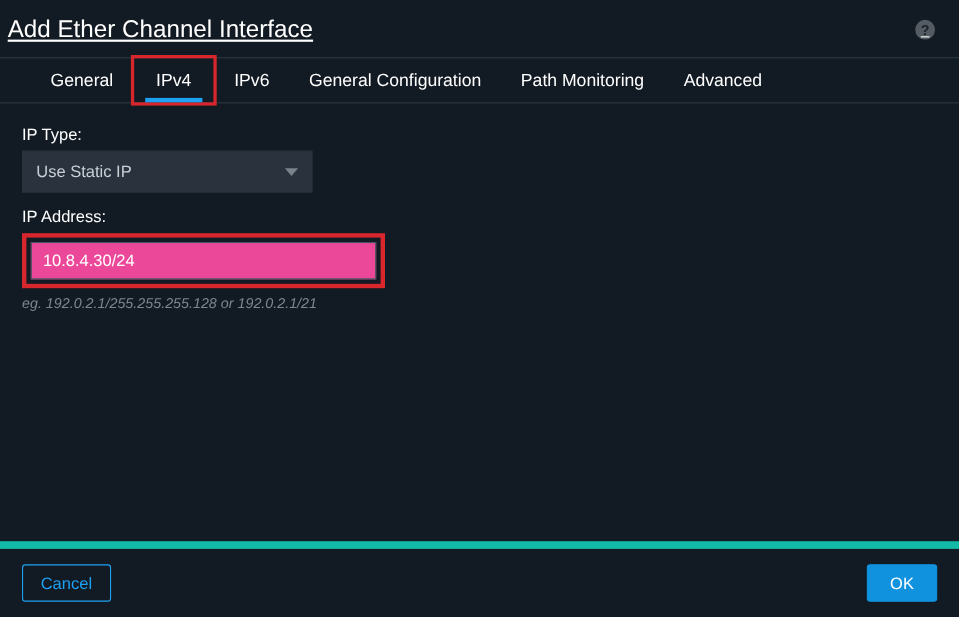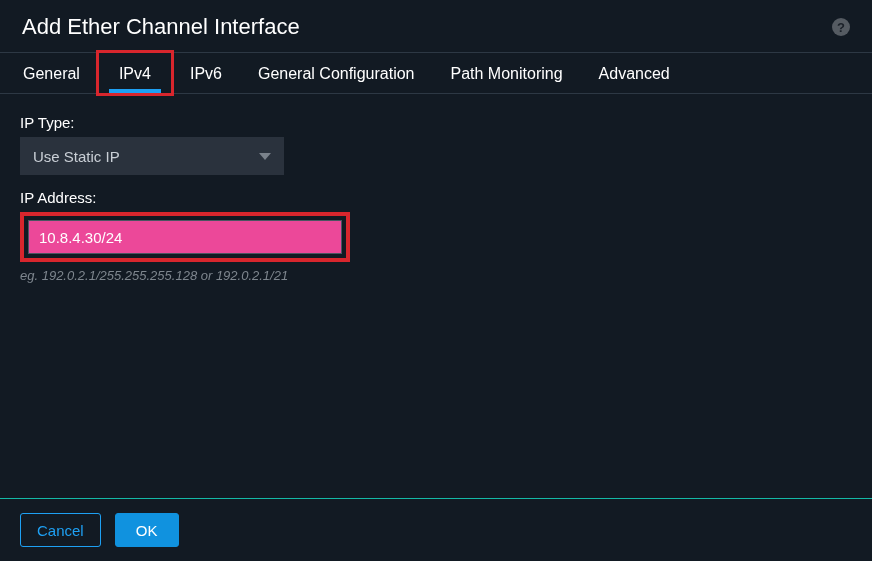--- a/index.html
+++ b/index.html
@@ -8,34 +8,35 @@
     height: 561px;
     background: #121a23;
     font-family: Arial, Helvetica, sans-serif;
     color: #fff;
     overflow: hidden;
     position: relative;
   }
   .dialog { width: 100%; height: 100%; display: flex; flex-direction: column; }
   .header {
     display: flex; align-items: center; justify-content: space-between;
-    padding: 14px 22px 12px 22px;
+    padding: 14px 22px 12px 7px;
+    text-decoration: underline;
   }
   .title { font-size: 22px; font-weight: 400; color: #fff; }
   .help-icon {
     width: 18px; height: 18px; border-radius: 50%;
     background: #555b62; color: #1a2028;
     display: flex; align-items: center; justify-content: center;
     font-size: 13px; font-weight: bold; cursor: pointer;
   }
   .tabs {
     display: flex; align-items: stretch;
     border-top: 1px solid #2d3844;
     border-bottom: 1px solid #2d3844;
-    padding: 0 5px;
+    padding: 0 28px;
   }
   .tab {
     padding: 12px 18px 10px 18px;
     color: #ffffff; font-size: 16px; cursor: pointer;
     position: relative;
   }
   .tab.active::after {
     content: ""; position: absolute; left: 10px; right: 10px; bottom: 0;
     height: 4px; background: #1ea0f3;
   }
@@ -62,22 +63,22 @@
     border: 4px solid #d8262d;
     padding: 4px;
   }
   .text-input {
     width: 100%; height: 34px;
     background: #ec4899; border: 1px solid #4b5561;
     color: #fff; font-size: 15px; padding: 0 10px; outline: none;
   }
   .hint { font-size: 13px; font-style: italic; color: #7e868e; margin-top: 6px; }
   .footer {
-    border-top: 1px solid #14b8a6;
-    padding: 14px 20px; display: flex; justify-content: flex-start; gap: 14px;
+    border-top: 7px solid #14b8a6;
+    padding: 14px 20px; display: flex; justify-content: space-between; gap: 14px;
     background: #121a23;
   }
   .btn {
     min-width: 64px; height: 34px; padding: 0 16px;
     font-size: 15px; cursor: pointer; border-radius: 3px;
     display: flex; align-items: center; justify-content: center;
   }
   .btn-cancel {
     background: transparent; border: 1px solid #1ea0f3; color: #1ea0f3;
   }

